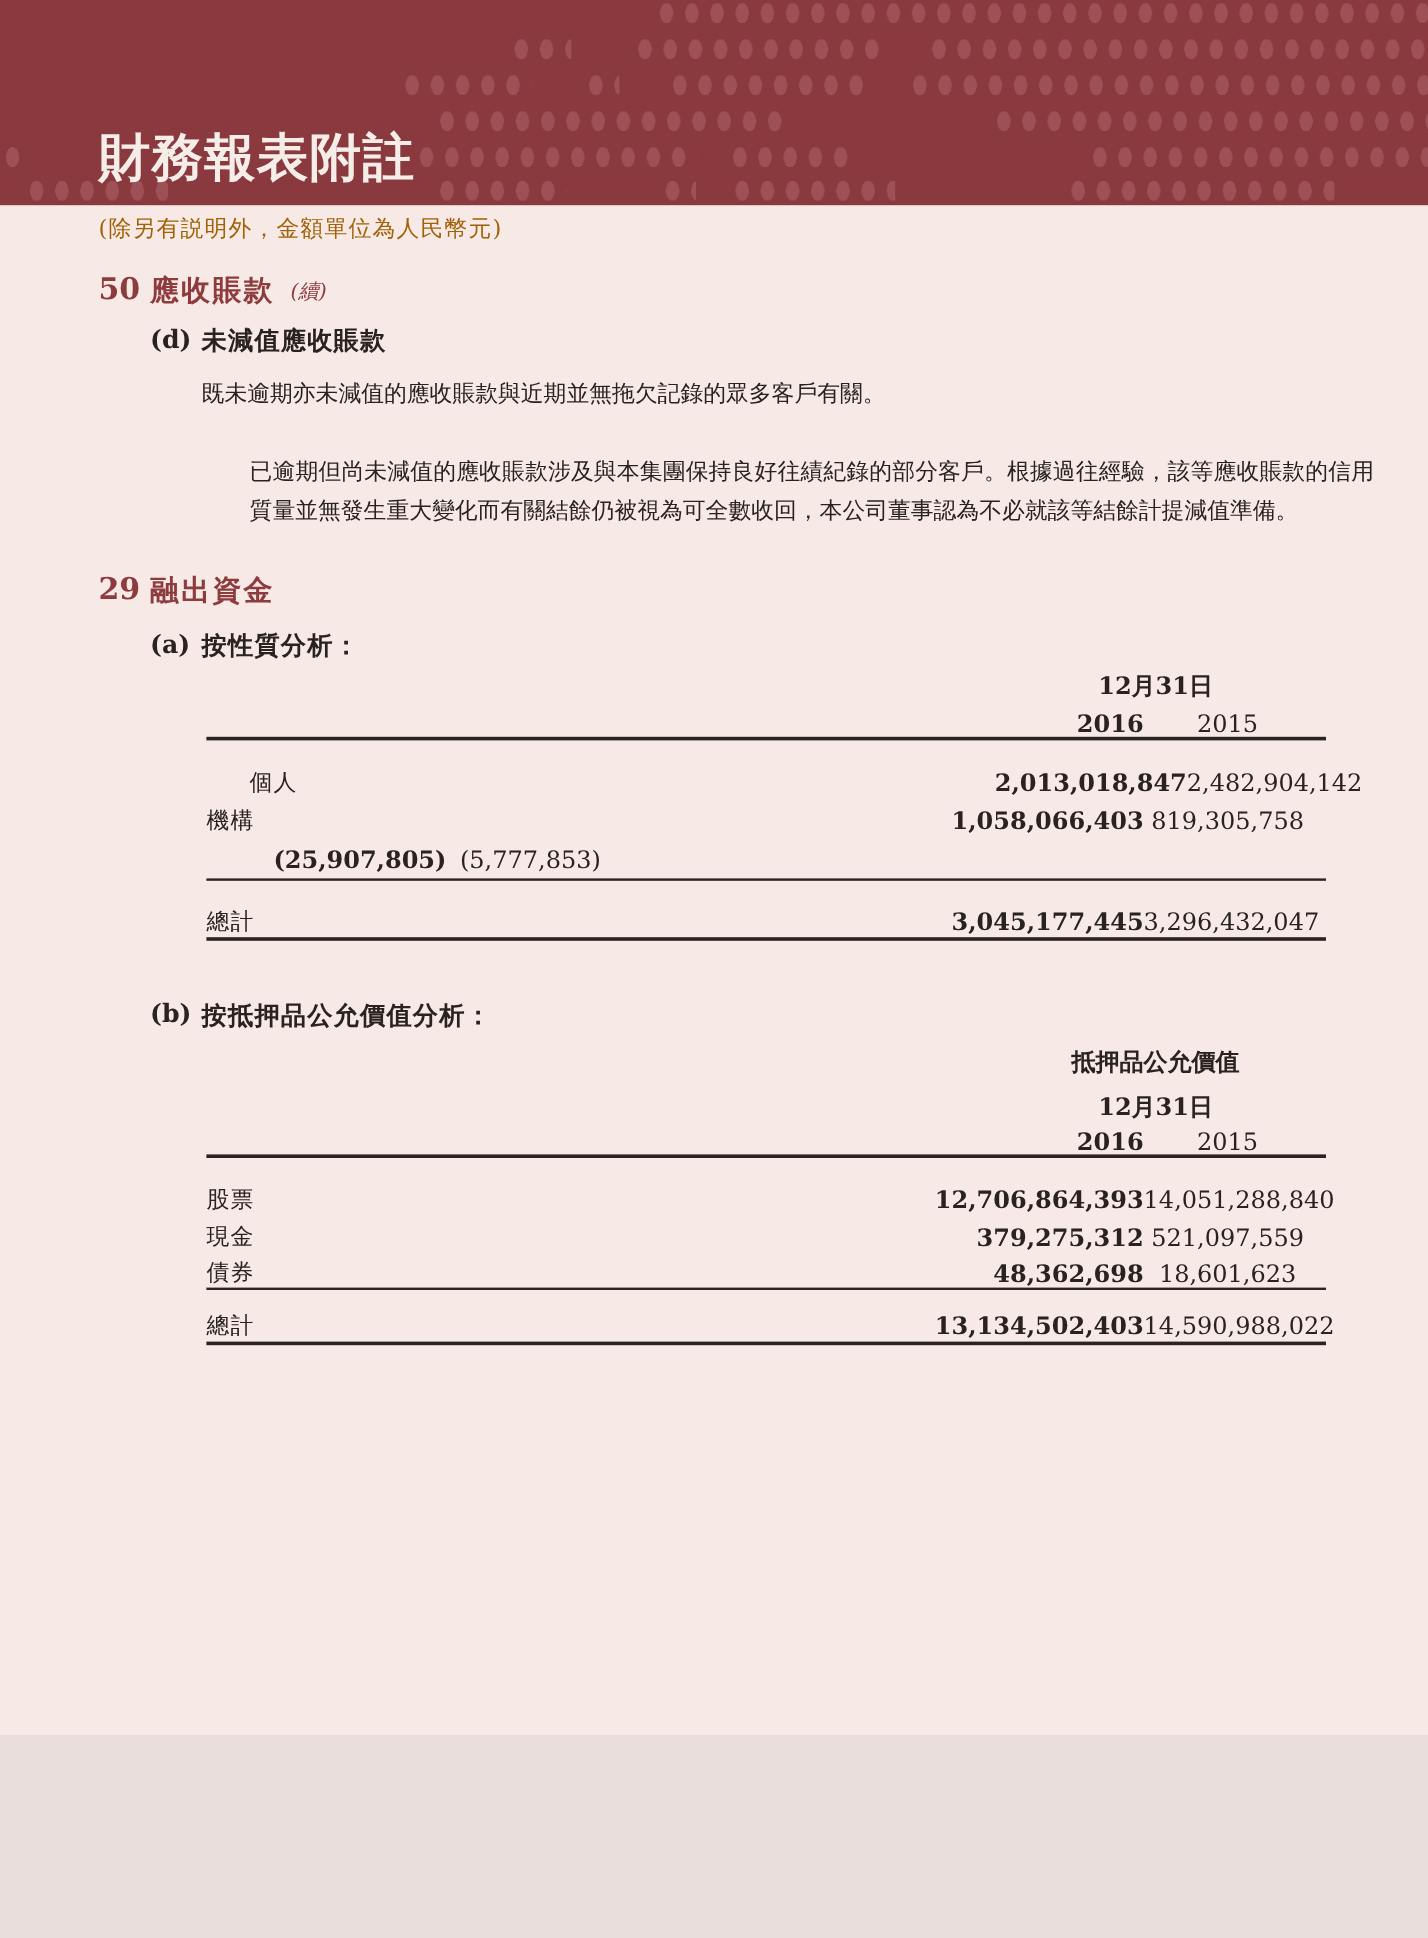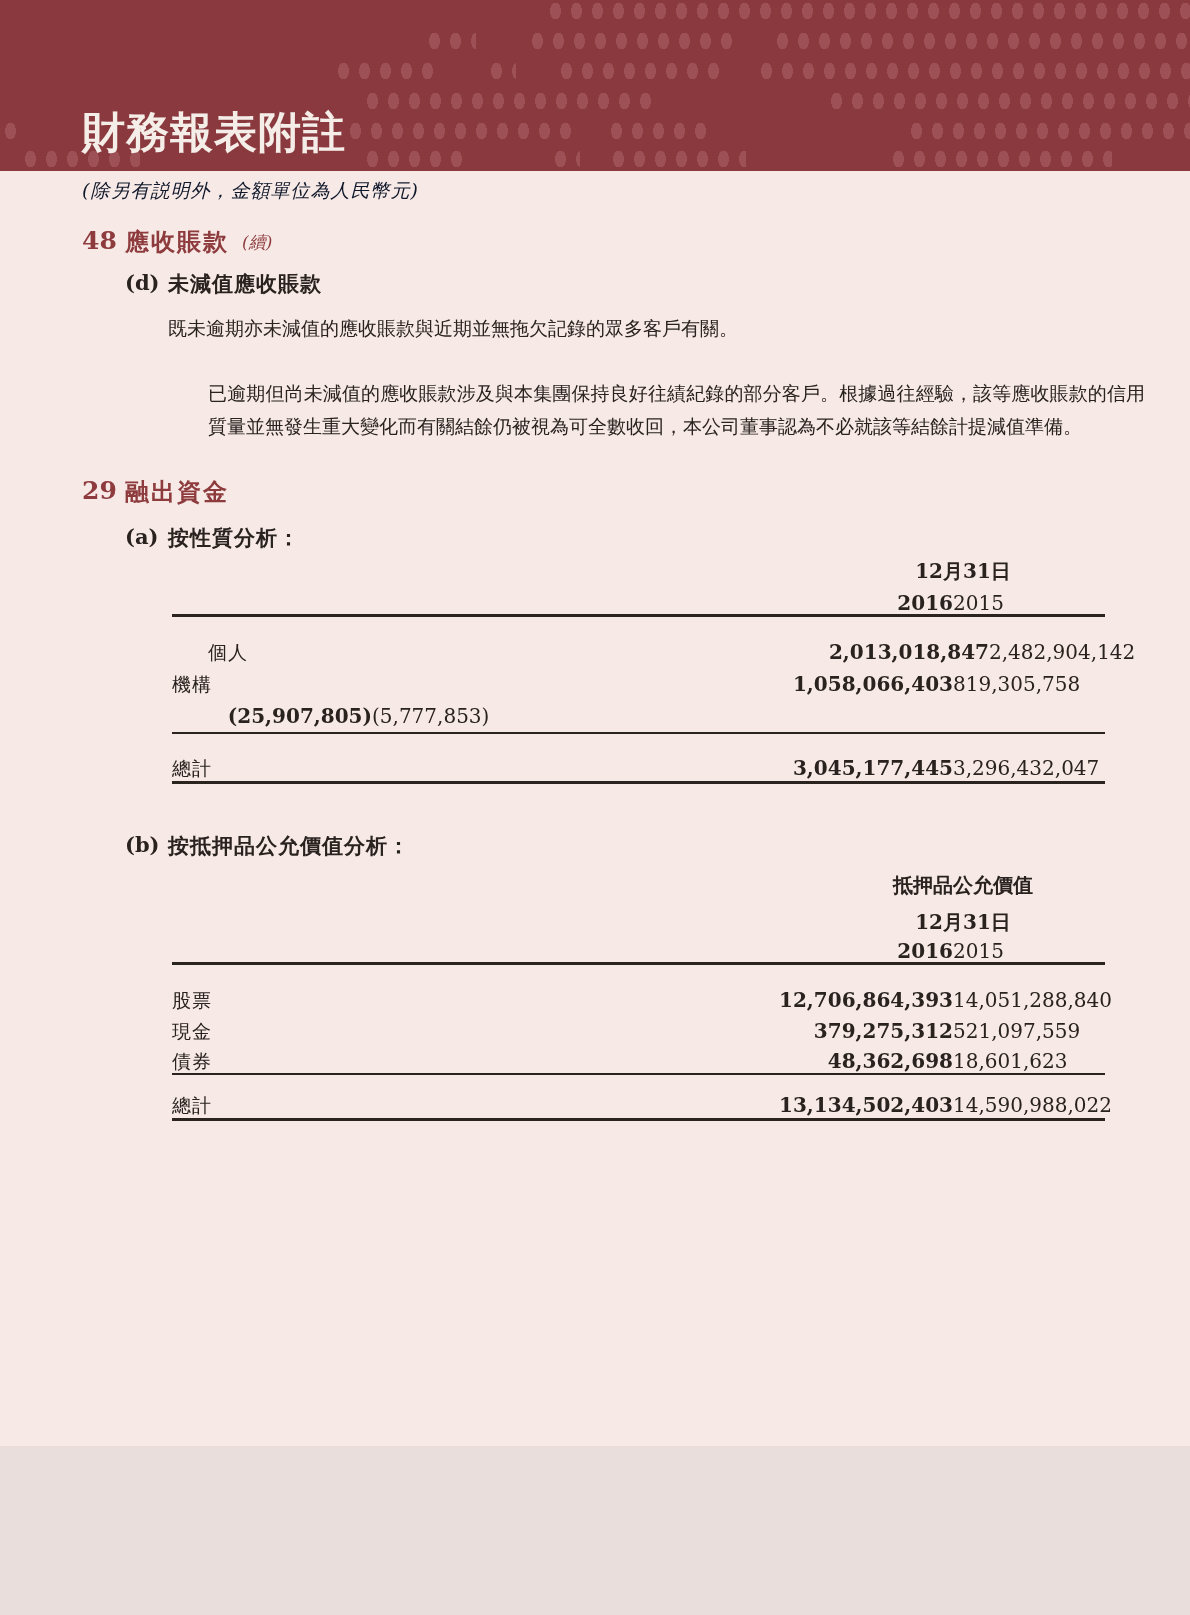--- a/index.html
+++ b/index.html
@@ -21,21 +21,21 @@
     position:absolute;height:18px;
     background-image:radial-gradient(ellipse 5.5px 8.5px at 10.5px 9px,#9d5156 97%,rgba(157,81,86,0));
     background-size:21px 18px;background-repeat:repeat-x;
   }
   .band-title{
     position:absolute;left:82px;top:104px;
     font-size:43px;font-weight:700;color:#f4ede8;letter-spacing:1px;line-height:56px;
   }
   .subtitle{
     position:absolute;left:82px;top:178px;
-    font-size:19px;font-style:italic;color:#0f172a;letter-spacing:1px;
+    font-size:19px;color:#a16207;letter-spacing:1px;
   }
   
   .sec-head{position:absolute;left:82px;color:#8e3b3e;font-weight:700;}
   .sec-num{position:absolute;left:0;top:0;font-size:25px;}
   .sec-title{position:absolute;left:43px;top:0;font-size:24px;letter-spacing:2px;}
   .sec-cont{position:absolute;left:160px;top:5px;font-size:17px;font-style:italic;font-weight:400;}
   .sub-head{position:absolute;font-weight:700;font-size:21px;color:#29221f;}
   .sub-label{position:absolute;left:125px;top:0;}
   .sub-title{position:absolute;left:168px;top:0;letter-spacing:1px;}
   .para{
@@ -51,21 +51,21 @@
   .t-years{position:absolute;left:0;width:933px;display:flex;box-sizing:border-box;
     padding-right:12px;font-size:20px;line-height:22px;}
   .t-years .sp{flex:1;}
   .t-rule{position:absolute;left:0;width:933px;background:#2b2320;}
   .rule-thick{height:3px;}
   .rule-thin{height:1.5px;}
   .t-row{position:absolute;left:0;width:933px;display:flex;box-sizing:border-box;
     padding-right:12px;font-size:19px;line-height:28px;}
   .t-row .lbl{flex:1;text-align:left;letter-spacing:1px;}
   .c2016{width:200px;text-align:right;font-weight:700;font-size:20px;}
-  .c2015{width:140px;text-align:left;font-weight:400;font-size:20px;}
+  .c2015{width:140px;text-align:center;font-weight:400;font-size:20px;}
   
   .footer{position:absolute;left:47px;top:1526px;color:#9c4a48;font-size:19px;}
   .footer .pno{letter-spacing:2px;margin-right:6px;}
   .footer .co{letter-spacing:9px;}
 </style>
 </head>
 <body>
 
 <div class="page">
 
@@ -90,21 +90,21 @@
       <div class="ds" style="left:550px;top:150px;width:30px;"></div>
       <div class="ds" style="left:608px;top:150px;width:138px;"></div>
       <div class="ds" style="left:888px;top:150px;width:224px;"></div>
     </div>
     <div class="band-title">財務報表附註</div>
   </div>
 
   <div class="subtitle">(除另有説明外，金額單位為人民幣元)</div>
 
   <div class="sec-head" style="top:226px;width:500px;height:30px;">
-    <span class="sec-num">48</span>
+    <span class="sec-num">50</span>
     <span class="sec-title">應收賬款</span>
     <span class="sec-cont">(續)</span>
   </div>
 
   <div class="sub-head" style="left:0;top:270px;width:600px;height:26px;">
     <span class="sub-label">(d)</span>
     <span class="sub-title">未減值應收賬款</span>
   </div>
 
   <div class="para" style="top:312px;">既未逾期亦未減值的應收賬款與近期並無拖欠記錄的眾多客戶有關。</div>

